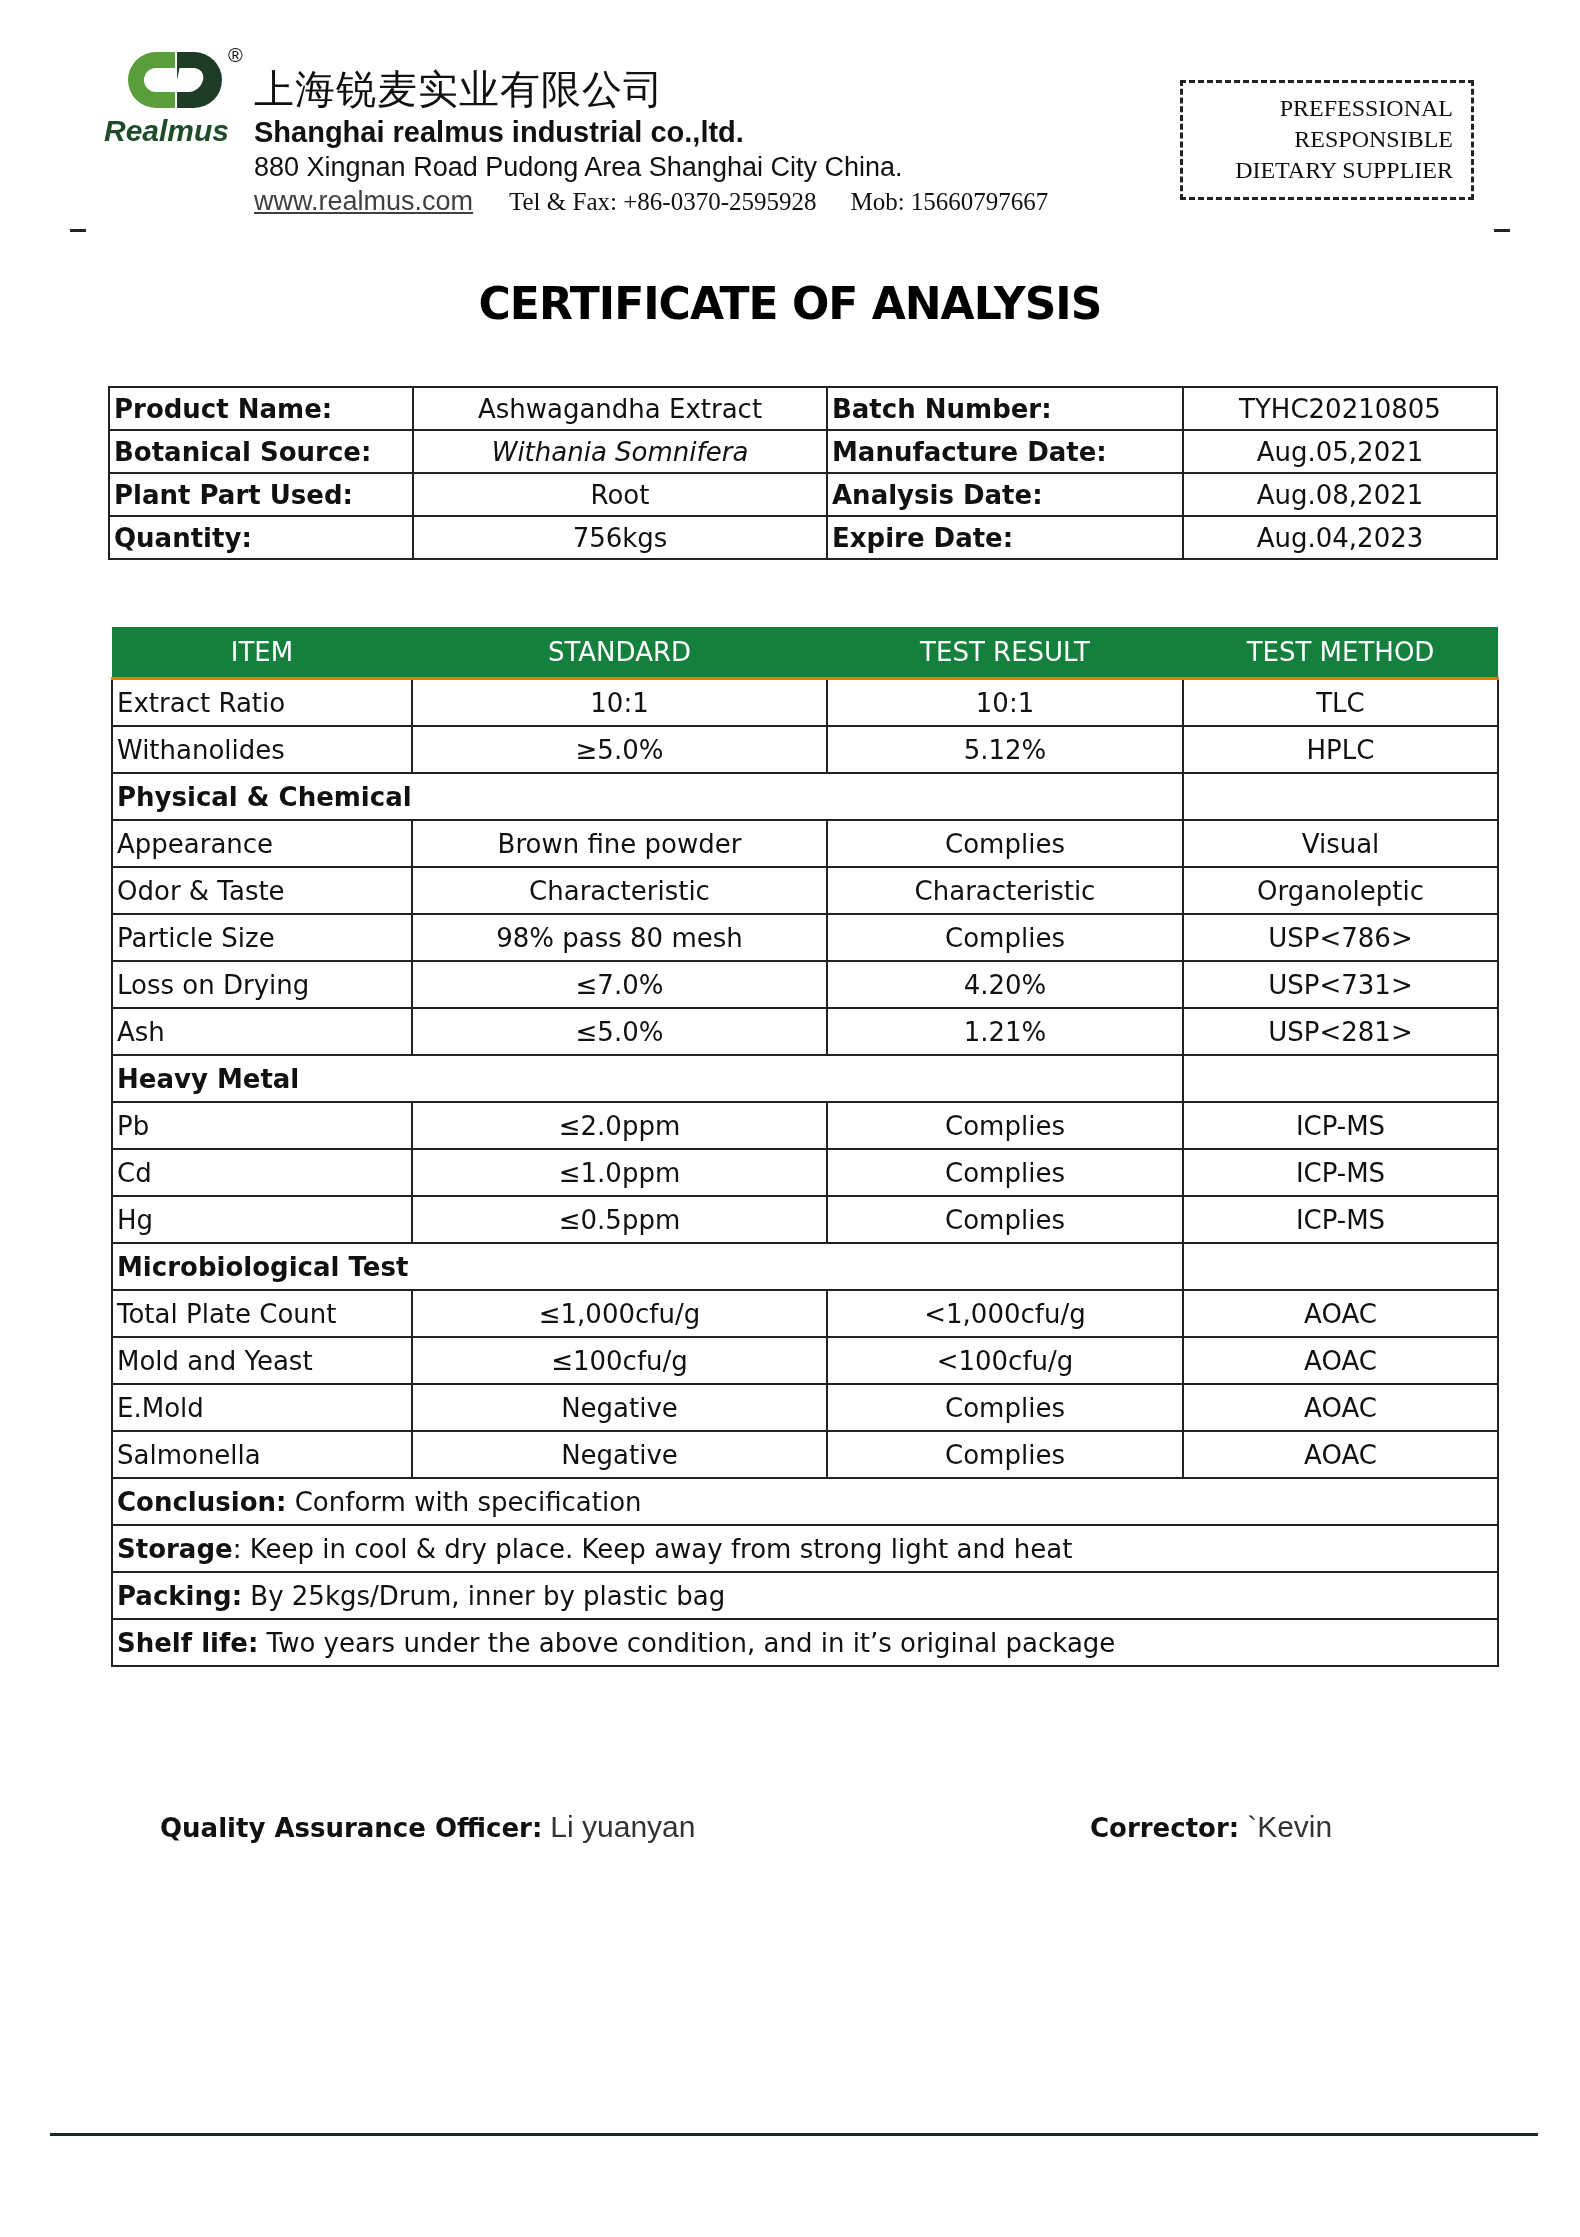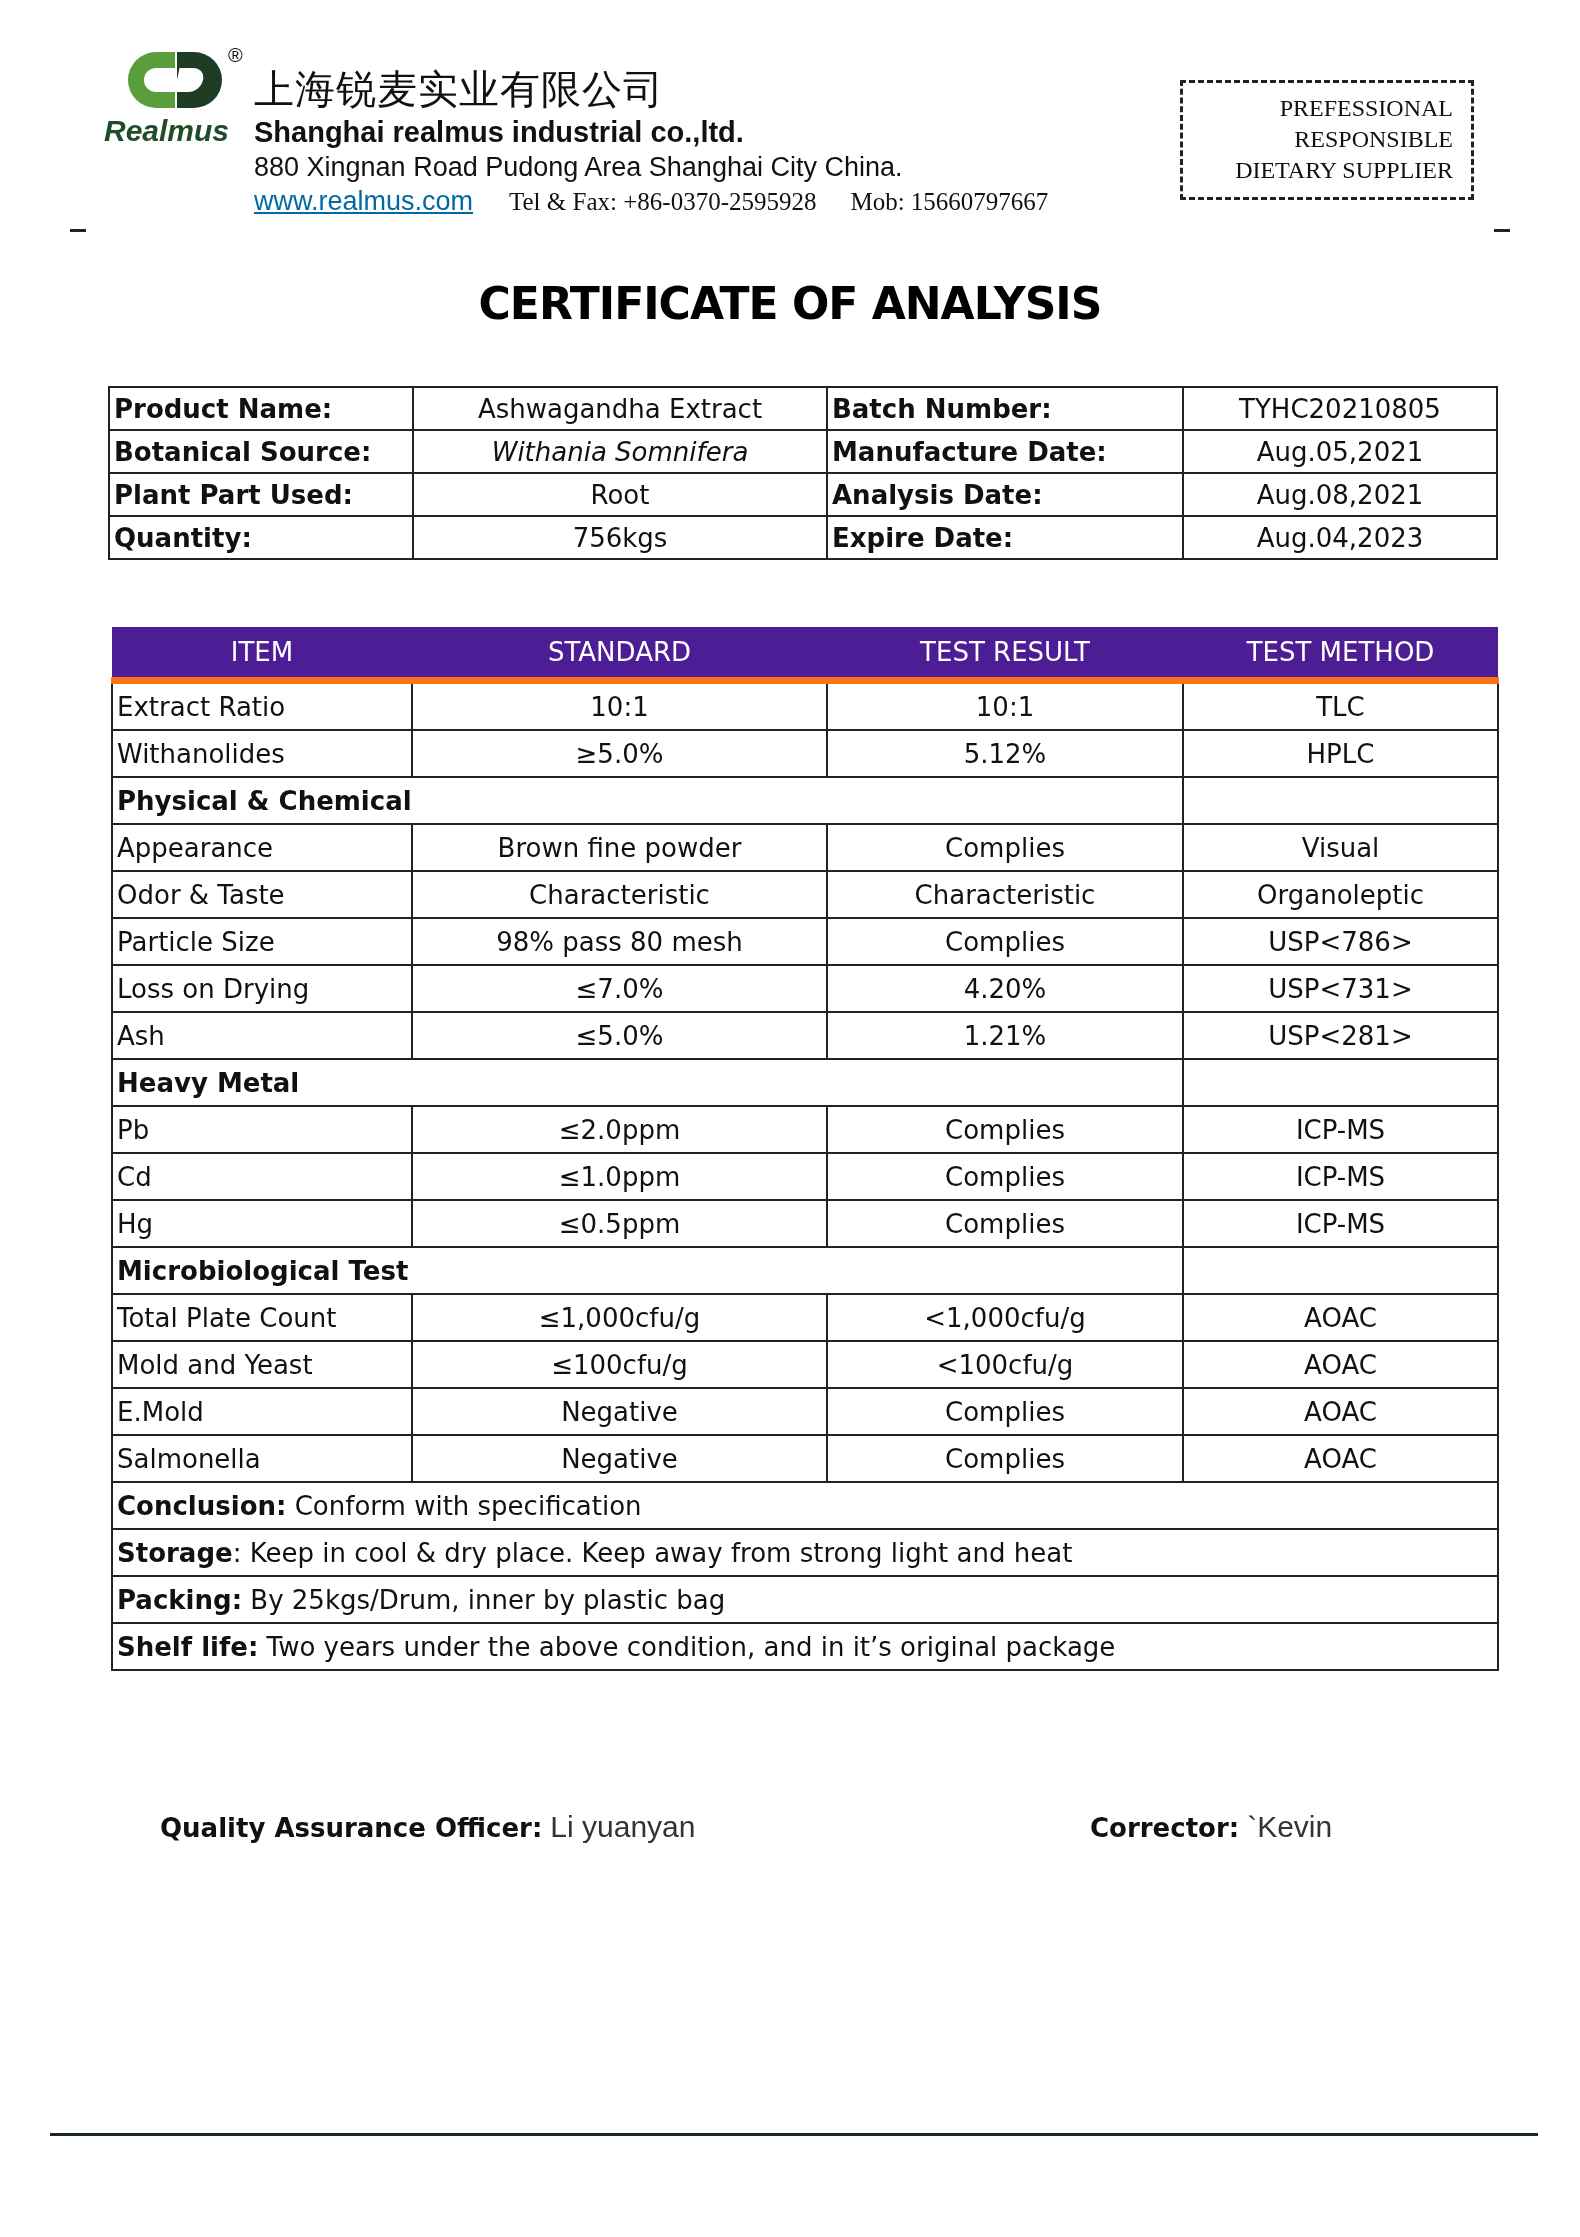--- a/index.html
+++ b/index.html
@@ -10,21 +10,21 @@
   .logo .l { position: absolute; left: 0; top: 0; width: 47px; height: 56px; background: #5a9e3c; border-radius: 28px 0 0 28px; }
   .logo .r { position: absolute; left: 49px; top: 0; width: 45px; height: 56px; background: #1f3d26; border-radius: 0 28px 28px 0; }
   .logo .l::after { content: ""; position: absolute; left: 16px; top: 16px; width: 31px; height: 24px; background: #fff; border-radius: 14px 0 0 14px; }
   .logo .r::after { content: ""; position: absolute; left: 0; top: 16px; width: 26px; height: 24px; background: #fff; border-radius: 0 12px 12px 0; transform: skewX(-12deg); }
   .reg { position: absolute; left: 228px; top: 44px; font-family: "Liberation Sans", sans-serif; font-size: 20px; color: #111; }
   .brand { position: absolute; left: 104px; top: 114px; font-family: "Liberation Sans", sans-serif; font-weight: bold; font-style: italic; font-size: 30px; color: #1f4d2a; }
   .cn-name { position: absolute; left: 254px; top: 62px; font-family: "DejaVu Sans", sans-serif; font-size: 40px; color: #111; letter-spacing: 1px; }
   .en-name { position: absolute; left: 254px; top: 116px; font-family: "Liberation Sans", sans-serif; font-weight: bold; font-size: 29px; color: #111; }
   .address { position: absolute; left: 254px; top: 152px; font-family: "Liberation Sans", sans-serif; font-size: 27px; color: #111; }
   .contact { position: absolute; left: 254px; top: 186px; font-size: 25px; white-space: nowrap; }
-  .contact .web { font-family: "Liberation Sans", sans-serif; color: #0369a1; text-decoration: underline; font-size: 27px; }
+  .contact .web { font-family: "Liberation Sans", sans-serif; color: #404040; text-decoration: underline; font-size: 27px; }
   .contact .tel { font-family: "Liberation Serif", serif; color: #111; margin-left: 28px; }
   .contact .mob { font-family: "Liberation Serif", serif; color: #111; margin-left: 26px; }
 
   .slogan { position: absolute; left: 1180px; top: 80px; width: 294px; height: 120px; border: 3px dashed #222; box-sizing: border-box; text-align: right; padding: 10px 18px 0 0; font-family: "Liberation Serif", serif; font-size: 24px; line-height: 31px; color: #111; }
 
   .tick { position: absolute; height: 3px; width: 16px; background: #222; top: 229px; }
   .tick.left { left: 70px; }
   .tick.right { left: 1494px; }
 
   .title { position: absolute; left: 0; width: 1580px; top: 278px; text-align: center; font-family: "DejaVu Sans", sans-serif; font-weight: bold; font-size: 44px; letter-spacing: -1px; color: #000; }
@@ -32,21 +32,21 @@
   
   table { border-collapse: collapse; position: absolute; table-layout: fixed; }
   .info { left: 108px; top: 386px; width: 1388px; }
   .info td { border: 2px solid #222; height: 41px; padding: 0 4px; font-size: 26px; font-family: "DejaVu Sans", sans-serif; white-space: nowrap; }
   .info td.label { font-weight: bold; text-align: left; }
   .info td.val { text-align: center; }
   .info td.ital { font-style: italic; }
 
   
   .results { left: 111px; top: 627px; width: 1386px; }
-  .results th { background: #4c1d95; color: #fff; font-weight: normal; font-size: 26px; height: 48px; border-bottom: 7px solid #f97316; font-family: "DejaVu Sans", sans-serif; }
+  .results th { background: #15803d; color: #fff; font-weight: normal; font-size: 26px; height: 48px; border-bottom: 3px solid #f97316; font-family: "DejaVu Sans", sans-serif; }
   .results td { border: 2px solid #222; height: 45px; font-size: 26px; padding: 0 4px; font-family: "DejaVu Sans", sans-serif; white-space: nowrap; }
   .results td.item { text-align: left; }
   .results td.c { text-align: center; }
   .results td.section { font-weight: bold; text-align: left; }
   .results td.note { text-align: left; }
   .results td.note b { font-weight: bold; }
 
   .signoff { position: absolute; top: 1810px; font-size: 26px; white-space: nowrap; }
   .signoff b { font-family: "DejaVu Sans", sans-serif; font-weight: bold; }
   .signoff .name { font-family: "Liberation Sans", sans-serif; font-size: 30px; color: #333; margin-left: 8px; }

